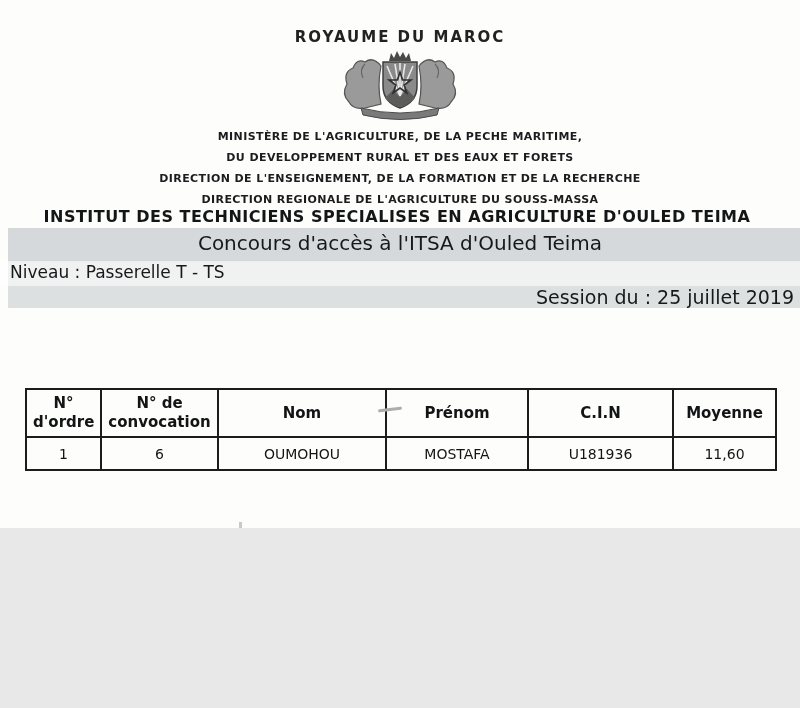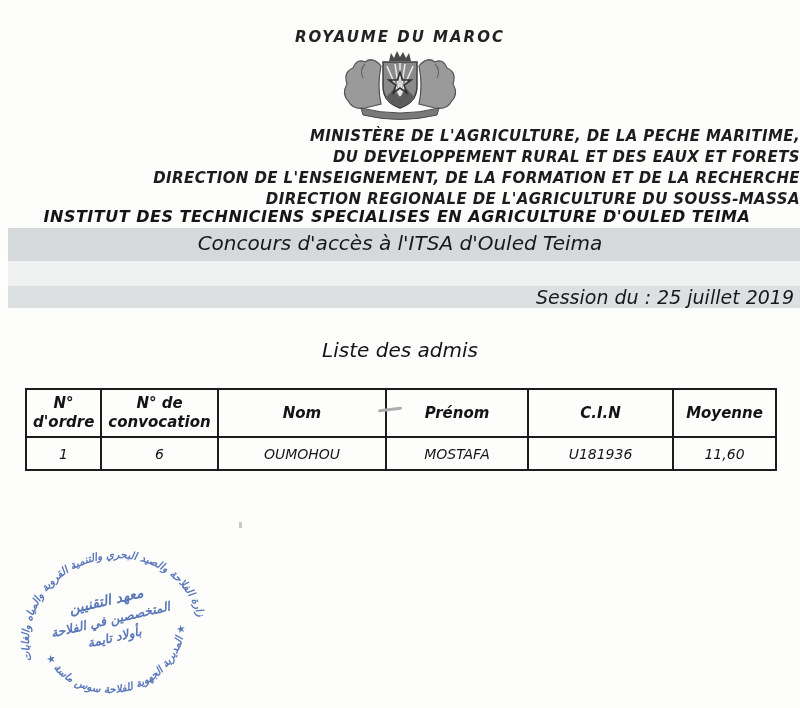--- a/index.html
+++ b/index.html
@@ -2,44 +2,43 @@
 <html><head>
 <meta charset="utf-8">
 <style>
   html,body{margin:0;padding:0;}
   body{
     font-family:"DejaVu Sans",sans-serif;
     background:#e8e8e8;
   }
   .page{
     position:relative;
-    width:800px;height:708px;
+    width:800px;height:528px;
     margin:0 auto;
     background:#fdfdfc;
     overflow:hidden;
     color:#1e1f21;
-    font-style:italic;
   }
   
   .kingdom{
     position:absolute;top:28px;left:0;right:0;
     text-align:center;
     font-size:15px;font-weight:bold;letter-spacing:2px;
     color:#222;
   }
   .emblem{
     position:absolute;top:50px;left:335px;
     width:130px;height:72px;
   }
   .ministry{
     position:absolute;top:126px;left:0;right:0;
     text-align:center;
     font-weight:bold;color:#1b1c1e;
   }
-  .ministry .mline{font-size:15px;line-height:21px;letter-spacing:.4px;white-space:nowrap;text-align:right;}
+  .ministry .mline{font-size:11px;line-height:21px;letter-spacing:.4px;white-space:nowrap;}
   .institute{
     position:absolute;top:207px;left:0;right:6px;
     text-align:center;font-size:16px;font-weight:bold;
     letter-spacing:.5px;white-space:nowrap;color:#141517;
   }
   
   .band{
     position:absolute;left:8px;right:0;
     background:var(--band-color,#dcdfe0);
   }
@@ -161,23 +160,23 @@
     <div class="mline">DIRECTION REGIONALE DE L'AGRICULTURE DU SOUSS-MASSA</div>
   </div>
 
   <div class="institute">INSTITUT DES TECHNICIENS SPECIALISES EN AGRICULTURE D'OULED TEIMA</div>
 
   <div class="band band-concours"></div>
   <div class="band band-meta"></div>
   <div class="row-niveau"></div>
 
   <div class="concours-title">Concours d'accès à l'ITSA d'Ouled Teima</div>
+  <div class="niveau-line">Niveau : Passerelle T - TS</div>
   <div class="session-line">Session du : 25 juillet 2019</div>
 
-  <div class="list-title">Liste des admis</div>
 
   <table class="admis">
     <colgroup>
       <col style="width:75px">
         <col style="width:117px">
         <col style="width:168px">
       <col style="width:142px">
         <col style="width:145px">
         <col style="width:103px">
     </colgroup>

